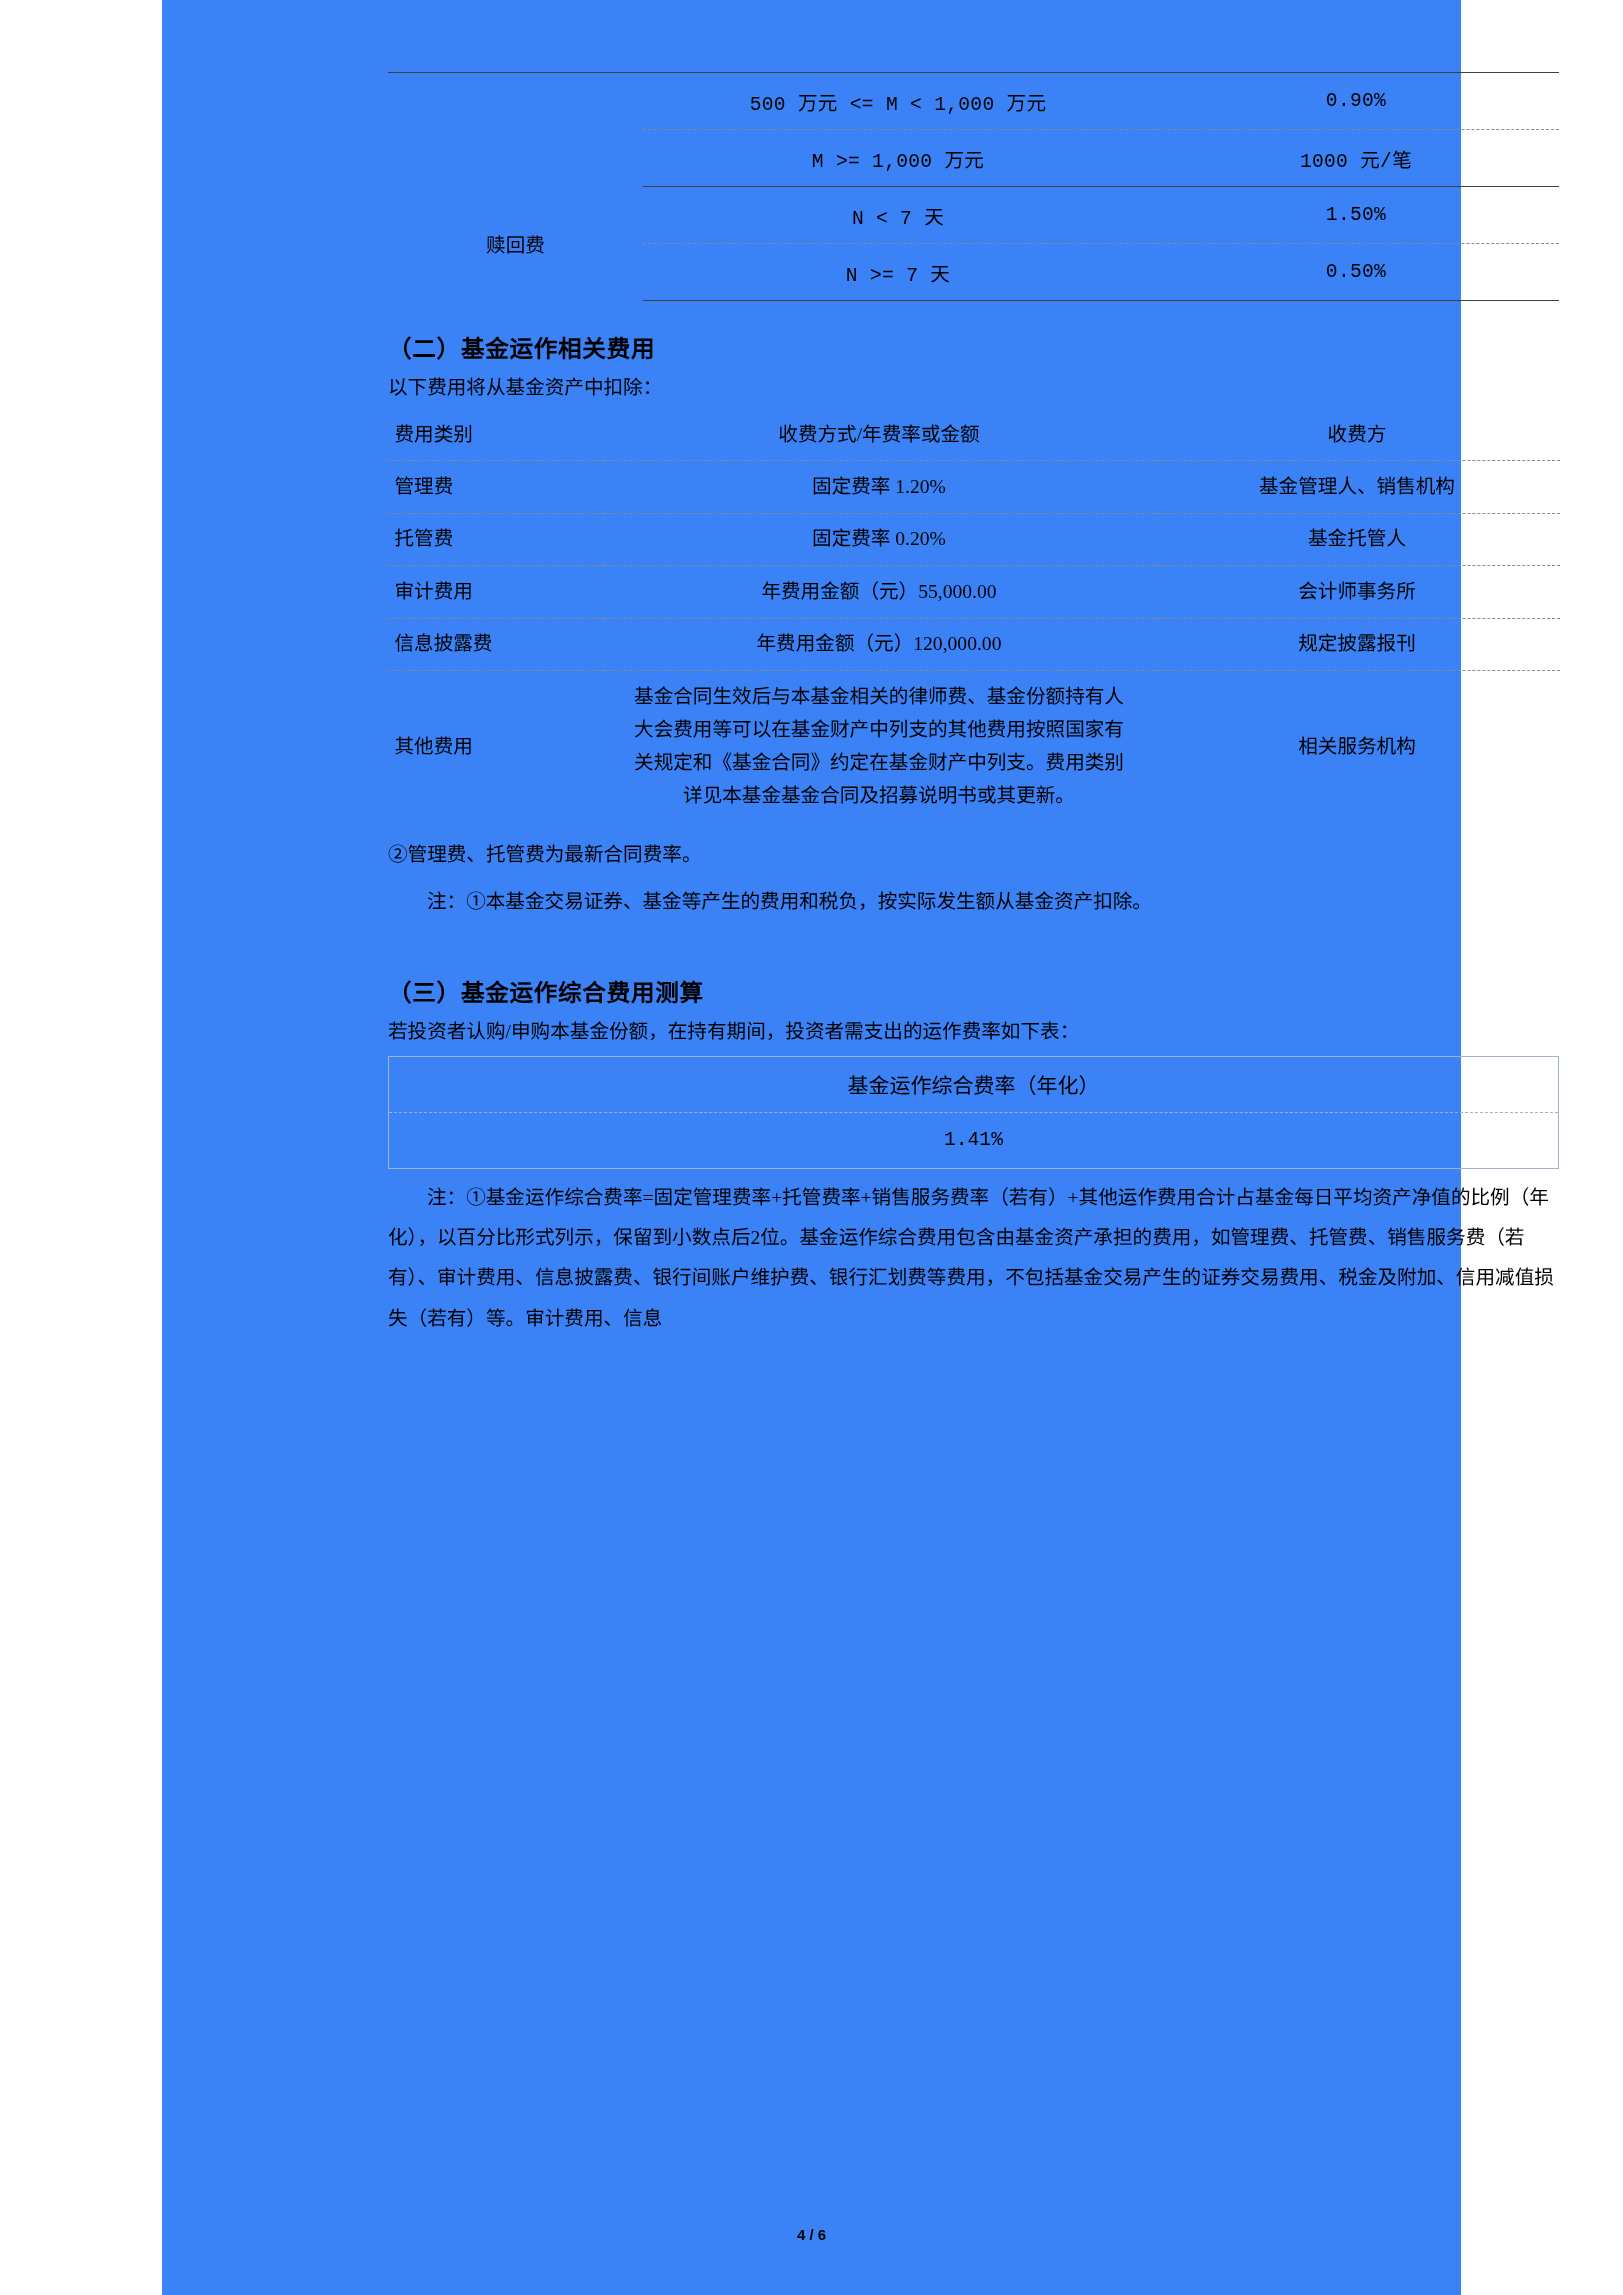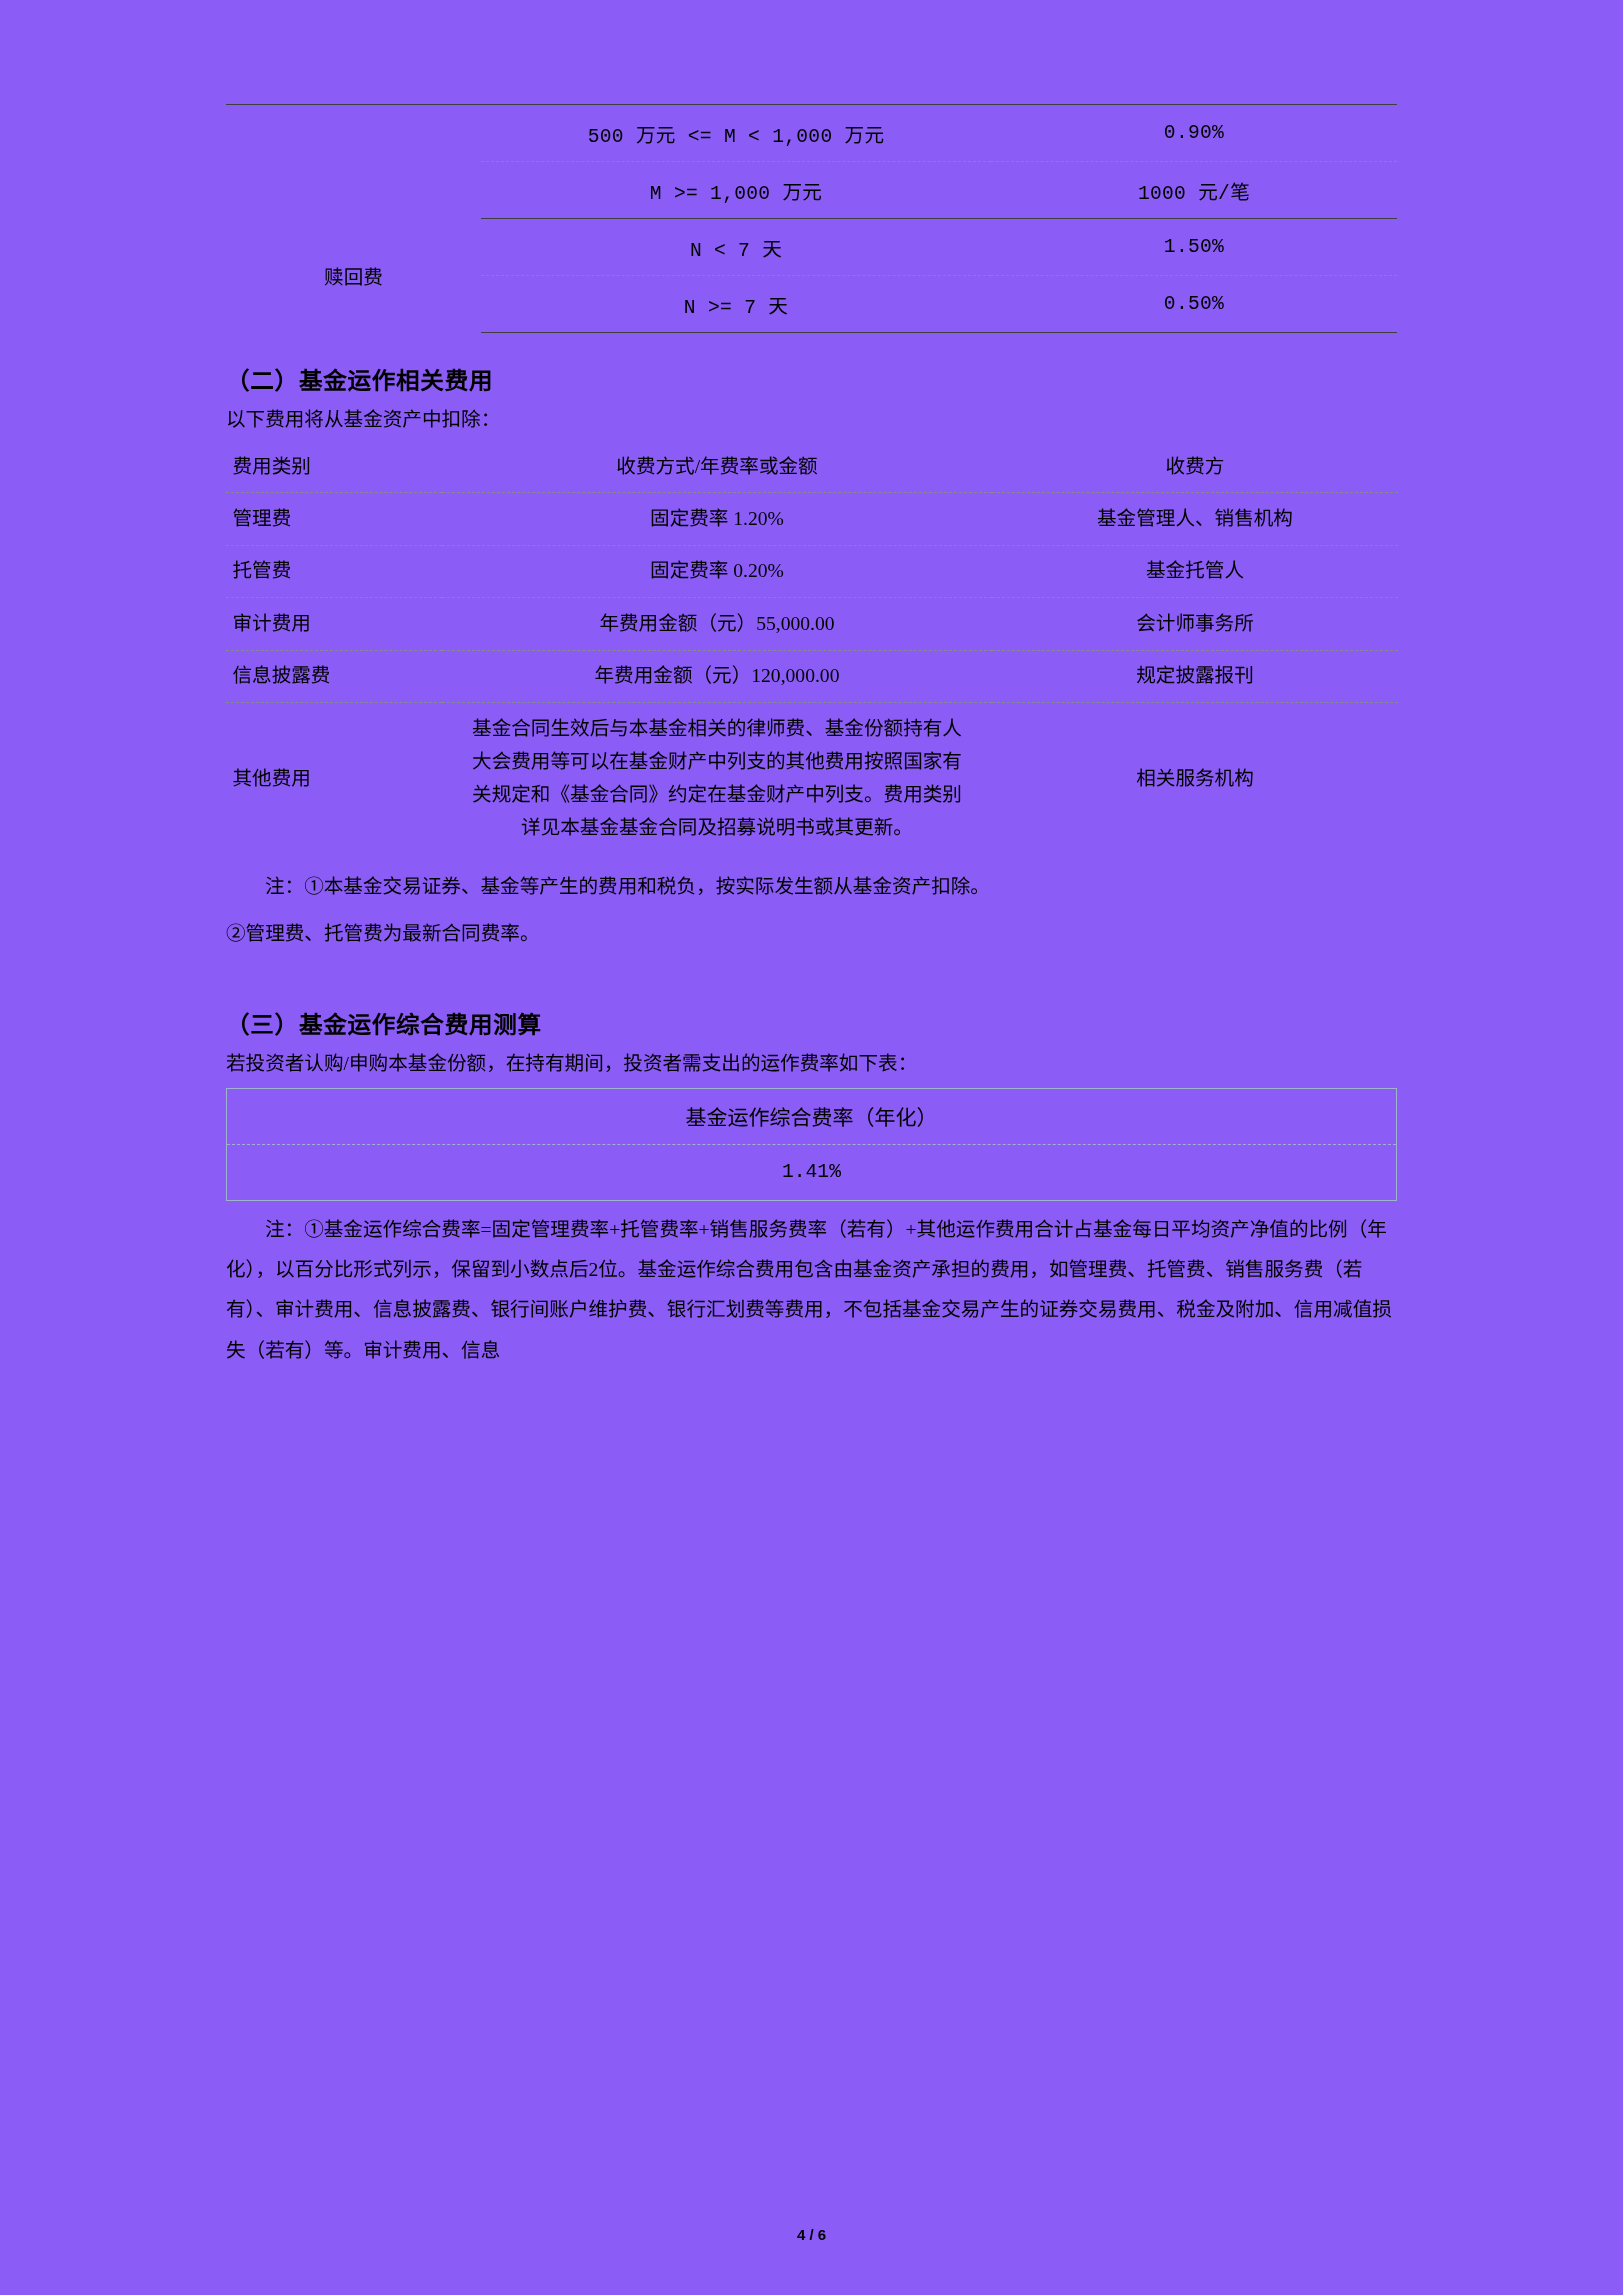--- a/index.html
+++ b/index.html
@@ -6,26 +6,26 @@
     margin: 0;
     padding: 0;
     background: #ffffff;
   }
   body {
     font-family: "Liberation Serif", "DejaVu Serif", serif;
     color: #000000;
   }
   .page {
     position: relative;
-    width: 1623px;
+    width: 1299px;
     height: 2295px;
     margin: 0 auto;
-    background: #8b5cf6;
+    background: #3b82f6;
     box-sizing: border-box;
-    padding: 104px 226px 0 226px;
+    padding: 72px 226px 0 226px;
   }
   .content {
     width: 1171px;
   }
 
   
   table {
     border-collapse: collapse;
     width: 100%;
     table-layout: fixed;
@@ -213,22 +213,22 @@
         </tr>
         <tr>
           <td class="left">其他费用</td>
           <td class="multi" style="padding-left:29px;padding-right:29px;">基金合同生效后与本基金相关的律师费、基金份额持有人大会费用等可以在基金财产中列支的其他费用按照国家有关规定和《基金合同》约定在基金财产中列支。费用类别详见本基金基金合同及招募说明书或其更新。</td>
           <td>相关服务机构</td>
         </tr>
       </tbody>
     </table>
 
     <div class="note-block">
+      <p class="note">②管理费、托管费为最新合同费率。</p>
       <p class="note ind">注：①本基金交易证券、基金等产生的费用和税负，按实际发生额从基金资产扣除。</p>
-      <p class="note">②管理费、托管费为最新合同费率。</p>
     </div>
 
     <h2 class="sec" style="margin-top:52px;">（三）基金运作综合费用测算</h2>
     <p class="lead">若投资者认购/申购本基金份额，在持有期间，投资者需支出的运作费率如下表：</p>
 
     <table class="tbl-rate">
       <tbody>
         <tr>
           <td>基金运作综合费率（年化）</td>
         </tr>

